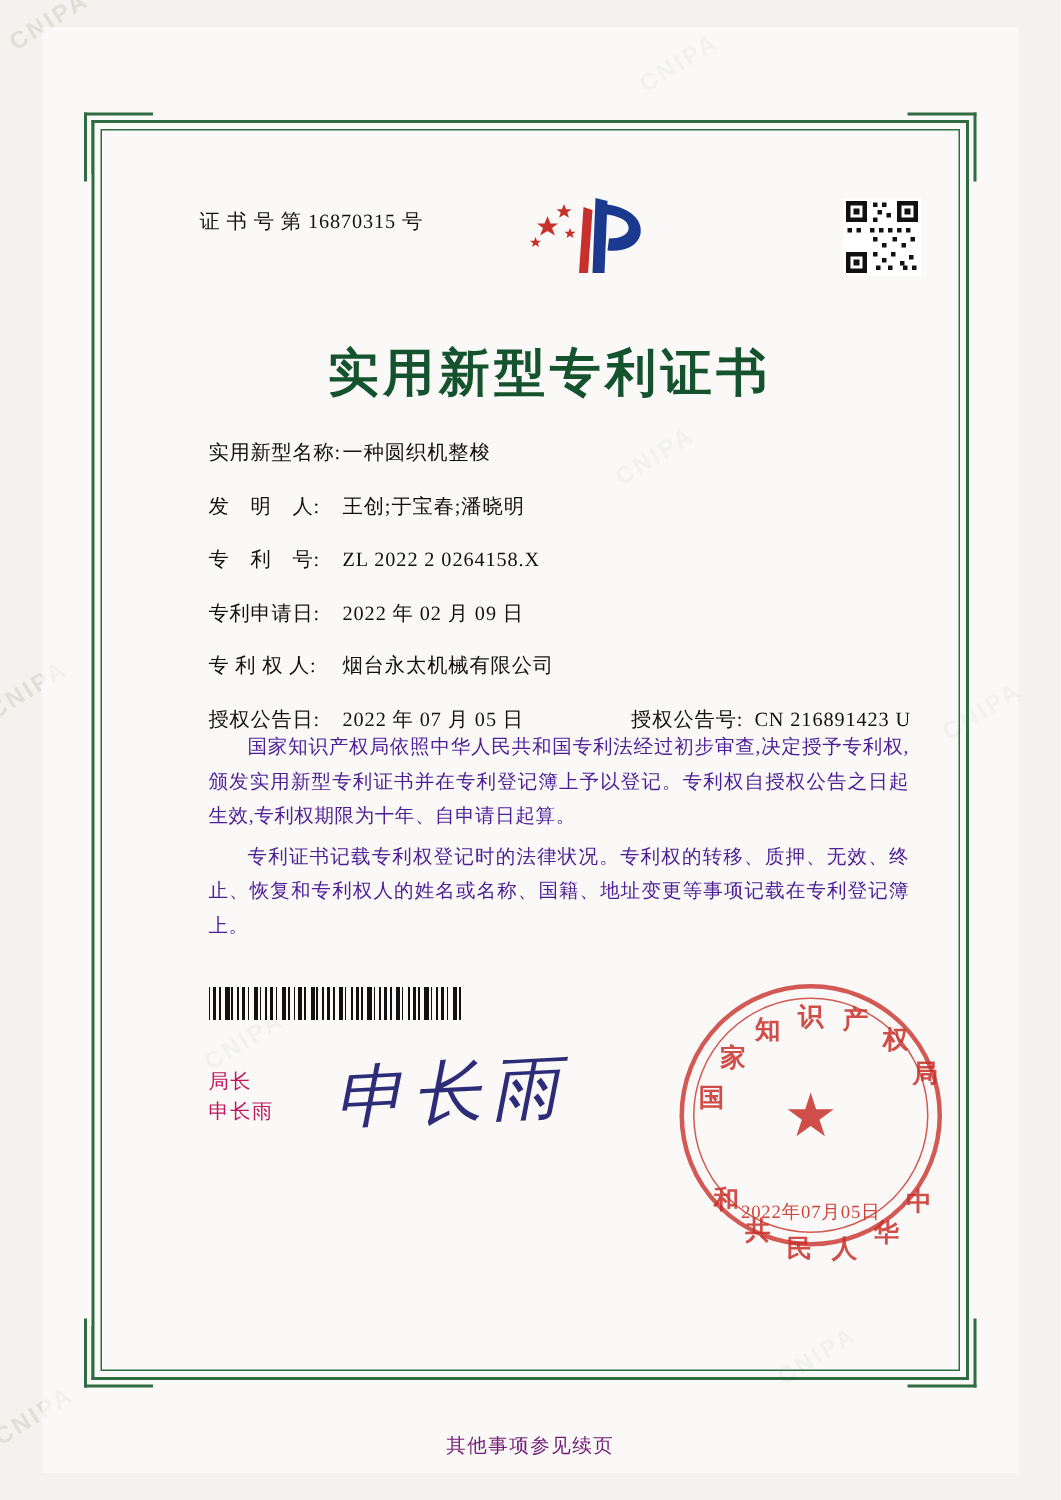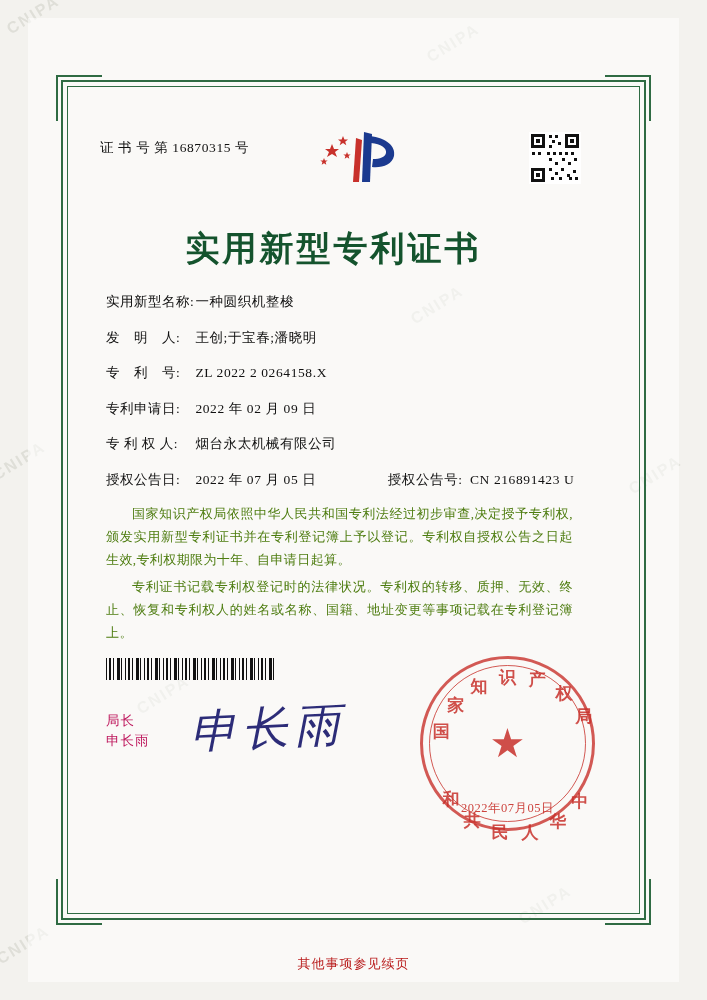--- a/index.html
+++ b/index.html
@@ -70,21 +70,21 @@
     box-sizing: border-box;
   }
   .corner i {
     position: absolute;
     background: #2f6b43;
   }
 
   
   .content {
     position: absolute;
-    left: 22px;
+    left: 55px;
     top: 68px;
     width: 567px;
     height: 828px;
     box-sizing: border-box;
     border-radius: 16px;
   }
 
   .cert-no {
     position: absolute;
     left: 50px;
@@ -152,25 +152,24 @@
     margin-left: 68px;
     letter-spacing: .6px;
   }
 
   .para {
     position: absolute;
     left: 56px;
     right: 44px;
     font-size: 13px;
     line-height: 23px;
-    color: #4d7c0f;
+    color: #4c1d95;
     text-align: justify;
     text-indent: 26px;
     letter-spacing: .4px;
-    margin-top: 16px;
   }
   .para.p1 { top: 400px; }
   .para.p2 { top: 473px; }
 
   
   .barcode {
     position: absolute;
     left: 56px;
     top: 572px;
     width: 170px;
@@ -269,21 +268,21 @@
     color: #111;
     letter-spacing: .5px;
   }
   .footnote {
     position: absolute;
     left: 0;
     right: 0;
     top: 955px;
     text-align: center;
     font-size: 13px;
-    color: #b91c1c;
+    color: #701a75;
     letter-spacing: 1px;
     z-index: 3;
   }
 </style>
 </head>
 <body>
 
 <div class="watermarks">
   <div class="wm" style="left:4px;  top:6px;">CNIPA</div>
   <div class="wm" style="left:424px; top:34px;">CNIPA</div>

